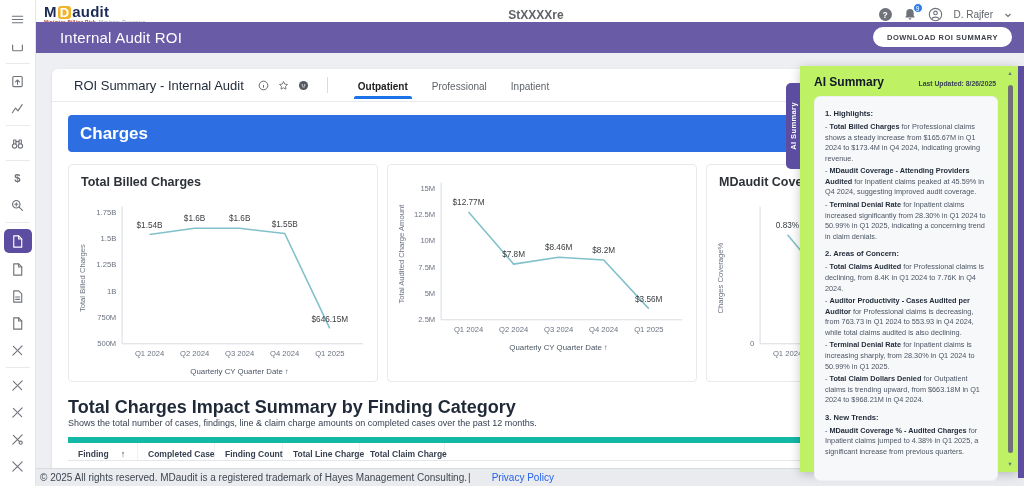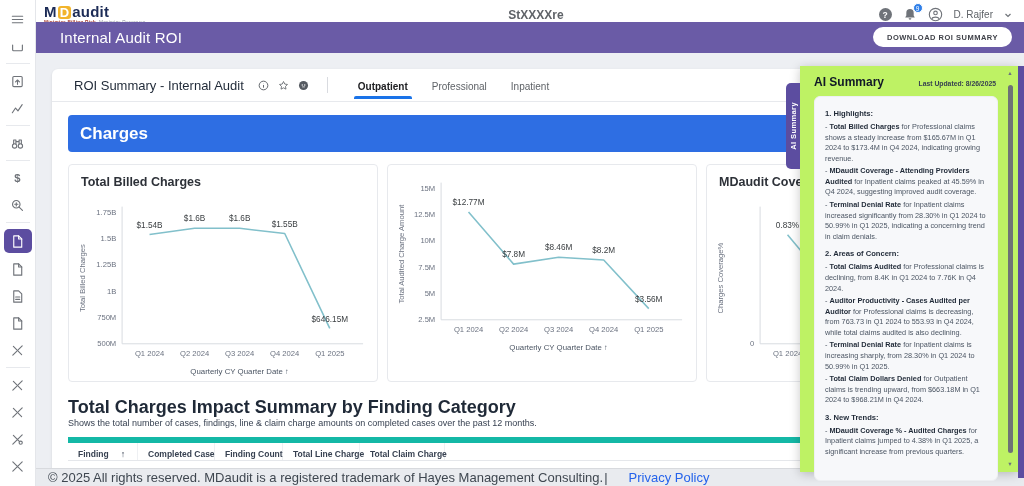--- a/index.html
+++ b/index.html
@@ -98,22 +98,22 @@
   .ai-scroll { position:absolute; right:3px; top:5px; bottom:5px; width:10px; display:flex;
                flex-direction:column; align-items:center; justify-content:space-between; }
   .ai-scroll .arr { font-size:5.5px; color:#6b7280; line-height:1; }
   .ai-thumb { position:absolute; top:14px; bottom:14px; left:2.5px; width:5px; background:#6e7277;
               border-radius:3px; }
   .right-strip { position:absolute; right:0; top:66px; width:6px; height:412px; background:#5c4da0;
                  z-index:22; }
 
   
   .footer { position:absolute; left:36px; right:0; bottom:0; height:18px; background:#e9ebef;
-            border-top:1px solid #d8dade; display:flex; align-items:center; padding-left:12px;
-            font-size:13px; color:#3f4750; z-index:5; gap:1px; }
+            border-top:1px solid #d8dade; display:flex; align-items:center; padding-left:4px;
+            font-size:10px; color:#3f4750; z-index:5; gap:1px; }
   .footer a { color:#2563eb; text-decoration:none; cursor:pointer;margin-left:20px; }
 </style>
 </head>
 <body>
 
 <div id="app">
 
   <aside class="sb">
     <div style="display:flex;flex-direction:column;align-items:center;width:100%;">
         <div class="sb-item">

